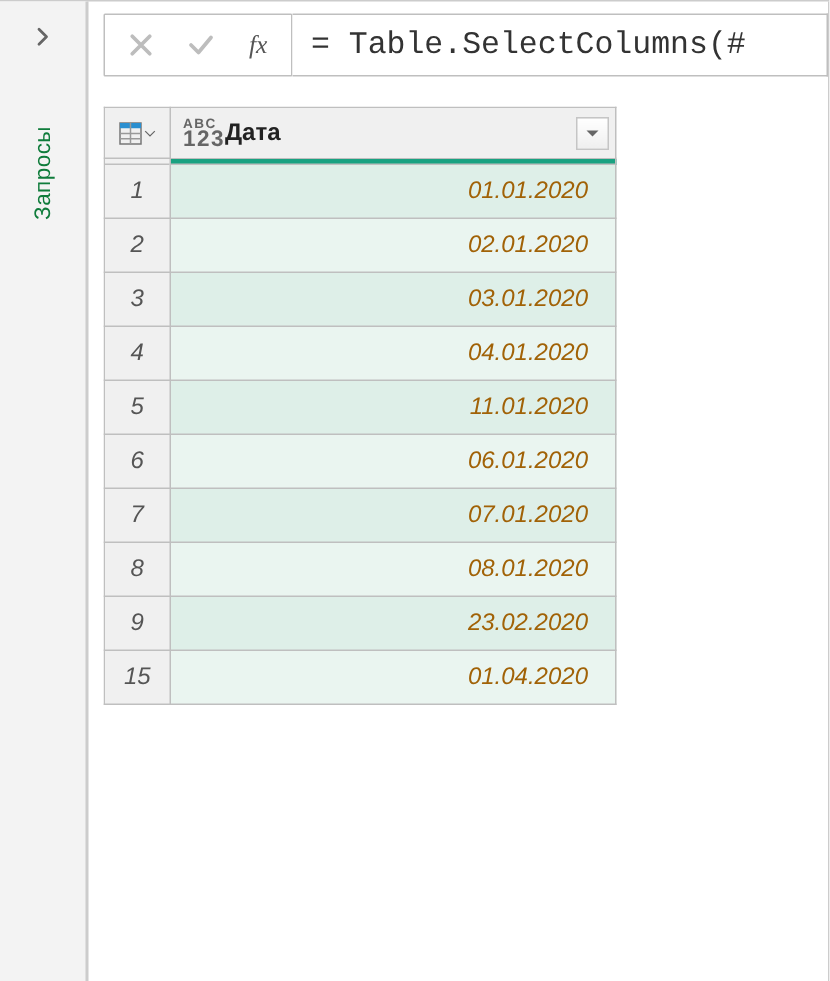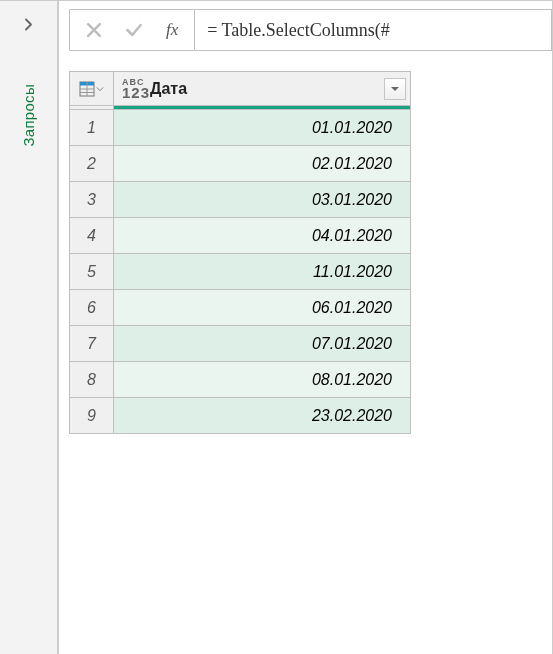--- a/index.html
+++ b/index.html
@@ -105,22 +105,22 @@
       font-size: 17px;
       color: #555;
       padding: 0 6px;
     }
 
     .formula-input {
       flex: 1;
       border: 1px solid #bfbfbf;
       border-left: none;
       padding: 0 12px;
-      font-family: Liberation Serif, serif;
-      font-size: 18px;
+      font-family: Liberation Mono, monospace;
+      font-size: 21px;
       color: #333;
       display: flex;
       align-items: center;
       background: #fff;
       white-space: nowrap;
       overflow: hidden;
     }
 
     .data-table-wrapper {
       padding-right: 30px;
@@ -229,21 +229,21 @@
       font-style: italic;
       font-size: 16px;
       font-family: 'Segoe UI', sans-serif;
     }
 
     .data-cell {
       background: #deefe8;
       text-align: right;
       padding: 0 18px;
       font-style: italic;
-      color: #000000;
+      color: #a16207;
       font-size: 16px;
       height: 36px;
     }
 
     .data-table tr:nth-child(even) .data-cell {
       background: #eaf5f0;
     }
   </style>
 </head>
 <body>
@@ -346,18 +346,22 @@
             <td class="data-cell">07.01.2020</td>
           </tr>
           <tr>
             <td class="row-header">8</td>
             <td class="data-cell">08.01.2020</td>
           </tr>
           <tr>
             <td class="row-header">9</td>
             <td class="data-cell">23.02.2020</td>
           </tr>
+          <tr>
+            <td class="row-header">15</td>
+            <td class="data-cell">01.04.2020</td>
+          </tr>
         </tbody>
       </table>
     </div>
 
   </div>
 </div>
 
 </body></html>

